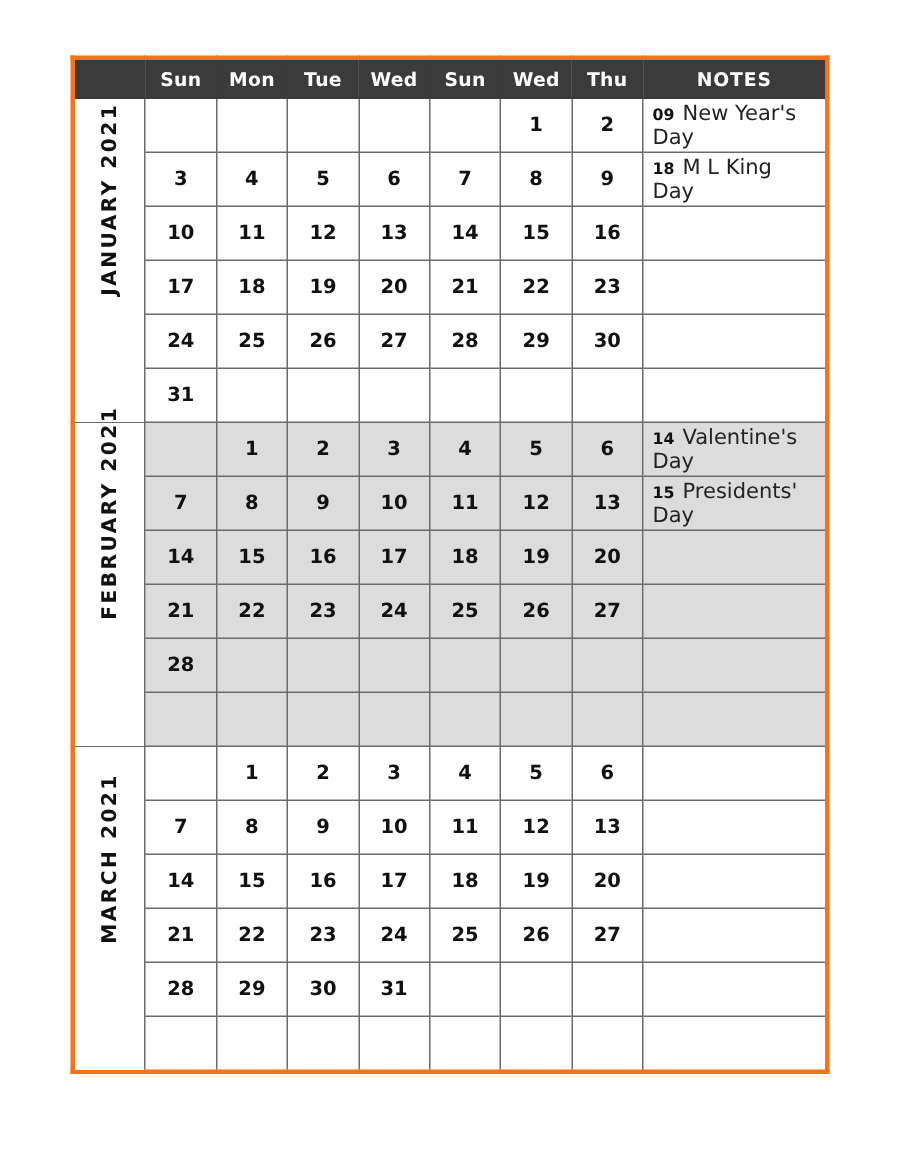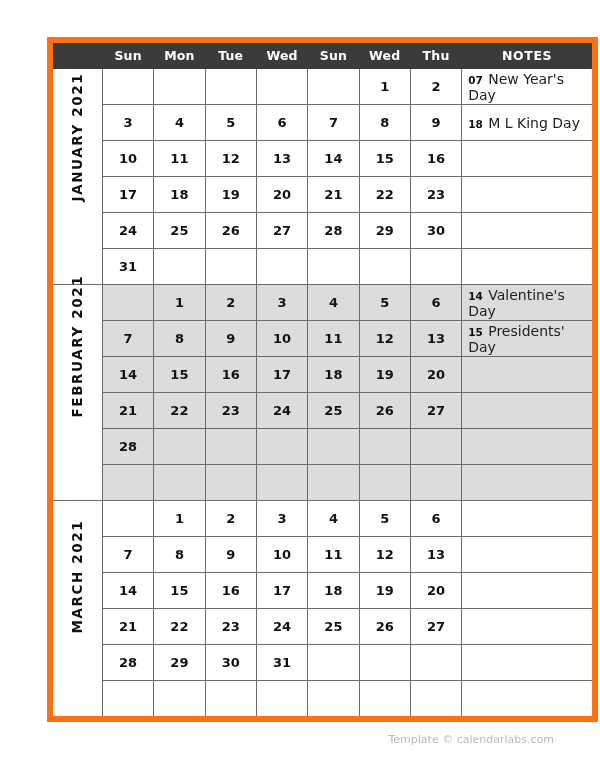--- a/index.html
+++ b/index.html
@@ -25,22 +25,22 @@
   #calendar-wrap {
     position: absolute;
     left: 47px;
     top: 37px;
     width: 507px;
   }
 
   table.cal {
     border-collapse: collapse;
     table-layout: fixed;
-    width: 551px;
-    border: 6px solid #f97316;
+    width: 506px;
+    border: 3px solid #f97316;
   }
 
   table.cal col.c-month { width: 48px; }
   table.cal col.c-day   { width: 47px; }
   table.cal col.c-notes { width: 122px; }
 
   thead th {
     background: #3b3b3b;
     color: #ffffff;
     font-size: 12.5px;
@@ -155,21 +155,21 @@
             <td class="monthlabel" rowspan="6">
               <span class="rot">JANUARY 2021</span>
             </td>
             <td class=""></td>
             <td class=""></td>
             <td class=""></td>
             <td class=""></td>
             <td class=""></td>
             <td class="">1</td>
             <td class="">2</td>
-            <td class="note"><span class="nnum">07</span><span class="ntext">New Year's Day</span></td>
+            <td class="note"><span class="nnum">09</span><span class="ntext">New Year's Day</span></td>
           </tr>
           <tr>
             <td class="">3</td>
             <td class="">4</td>
             <td class="">5</td>
             <td class="">6</td>
             <td class="">7</td>
             <td class="">8</td>
             <td class="">9</td>
             <td class="note"><span class="nnum">18</span><span class="ntext">M L King Day</span></td>
@@ -337,15 +337,14 @@
             <td class=""></td>
             <td class=""></td>
             <td class=""></td>
             <td class=""></td>
             <td class="note"></td>
           </tr>
         </tbody>
     </table>
   </div>
 
-  <div id="footer">Template © calendarlabs.com</div>
 
 </div>
 
 </body></html>

